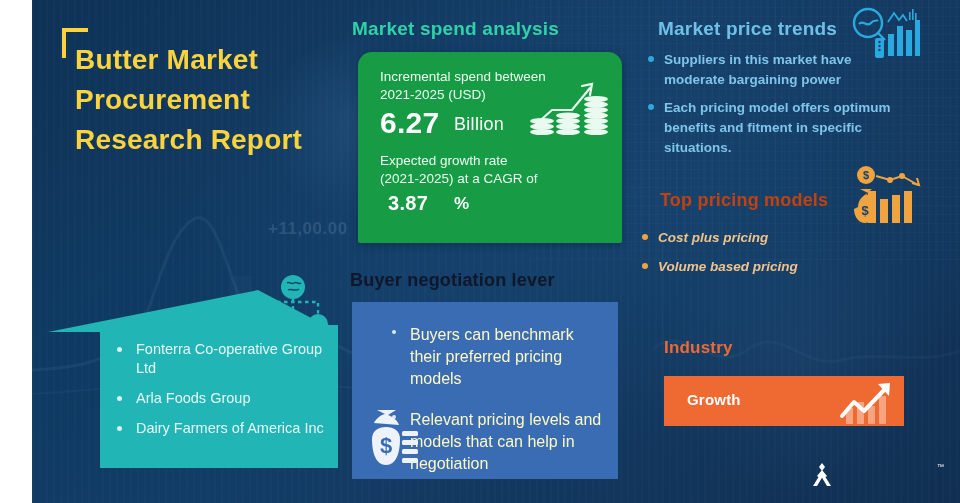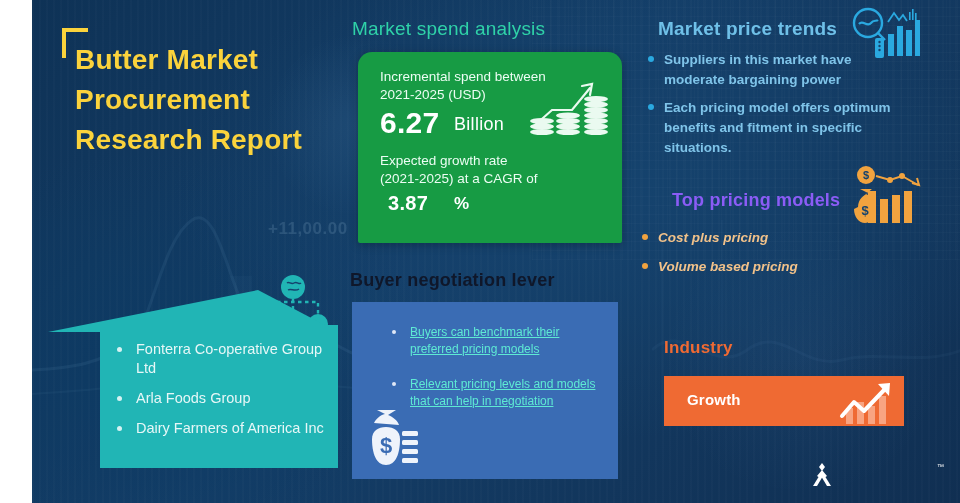--- a/index.html
+++ b/index.html
@@ -66,25 +66,25 @@
     position: absolute; left: 32px; top: 0px; width: 26px; height: 30px;
     border-top: 4px solid #fbd33c; border-left: 4px solid #fbd33c;
   }
   .title {
     position: absolute; left: 45px; top: 12px; width: 300px;
     color: #fbd33c; font-size: 28px; font-weight: 700; line-height: 1.42;
     letter-spacing: .2px;
   }
 
   
-  .h-green  { color:#2fd2a8; font-size:19px; font-weight:400; letter-spacing:.2px;}
+  .h-green  { color:#2fd2a8; font-size:19px; font-weight:700; letter-spacing:.2px;}
   .h-blue   { color:#6fc0e8; font-size:19px; font-weight:700; letter-spacing:.2px;}
   .h-teal   { color:#28c6c0; font-size:18px; font-weight:700; letter-spacing:.2px;}
   .h-white  { color:#0f172a; font-size:18px; font-weight:700; letter-spacing:.2px;}
-  .h-orange { color:#8b5cf6; font-size:18px; font-weight:700; letter-spacing:.2px;margin-left:12px;}
+  .h-orange { color:#c2410c; font-size:18px; font-weight:700; letter-spacing:.2px;}
   .h-orange2{ color:#ef6a33; font-size:17px; font-weight:700; letter-spacing:.2px;}
 
   
   .spend-head { position:absolute; left:352px; top:18px; }
   .green-card {
     position:absolute; left:358px; top:52px; width:264px; height:191px;
     background:#179b44; border-radius:14px 14px 2px 2px;
     box-shadow: 0 2px 10px rgba(0,0,0,.25);
   }
   .gc-line { position:absolute; color:#ecfdf3; font-size:13.5px; line-height:1.36; }
@@ -126,21 +126,21 @@
   }
 
   
   .bnl-head { position:absolute; left:350px; top:270px; }
   .blue-card {
     position:absolute; left:352px; top:302px; width:266px; height:177px;
     background:#3a6cb4;
   }
   .bnl-list { position:absolute; left:34px; top:22px; width:218px; }
   .bnl-item { position:relative; padding-left:24px; margin-bottom:19px;
-    color:#5eead4; font-size:12px; line-height:1.38;text-decoration:underline; }
+    color:#fef9c3; font-size:16px; line-height:1.38; }
   .bnl-item::before {
     content:""; position:absolute; left:6px; top:6px;
     width:4px; height:4px; border-radius:50%; background:#dfe8f6;
   }
   .bag-svg { position:absolute; left:12px; bottom:8px; width:54px; height:62px; }
 
   
   .ind-head { position:absolute; left:664px; top:338px; }
   .growth-bar {
     position:absolute; left:664px; top:376px; width:240px; height:50px;

